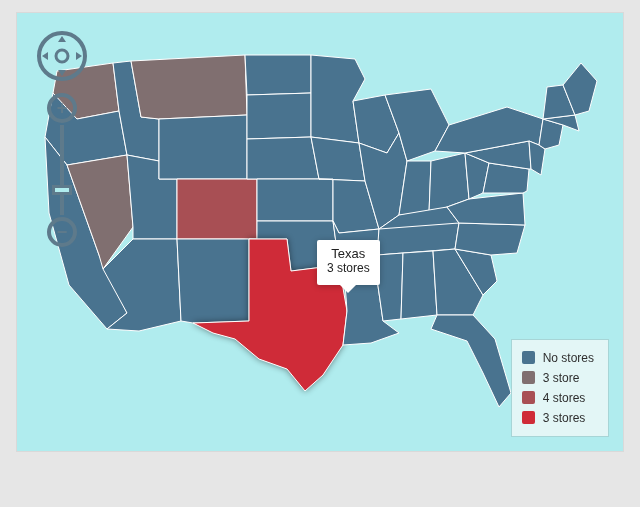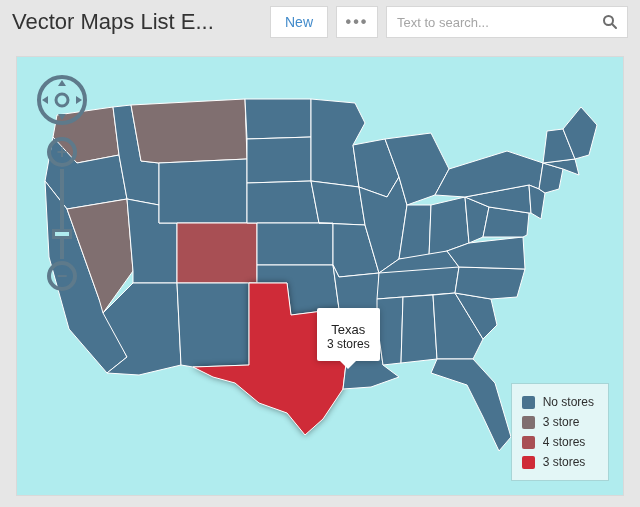--- a/index.html
+++ b/index.html
@@ -13,58 +13,44 @@
   .search-wrap { flex: 1; display: flex; background: #fff; border: 1px solid #d7d7d7; height: 32px; align-items: center; }
   .search-wrap input { flex: 1; border: none; outline: none; padding: 0 10px; font-size: 13px; color: #333; height: 100%; background: transparent; }
   .search-wrap input::placeholder { color: #a5a5a5; }
   .search-ic { width: 34px; display: flex; align-items: center; justify-content: center; cursor: pointer; }
   .map-frame { margin: 12px 16px 16px 16px; background: #b0ecee; height: 440px; position: relative; border: 1px solid #d9d9d9; overflow: hidden; }
   .states path { stroke: #fff; stroke-width: 1; fill: #49738f; }
   path.sc1 { fill: #806f70; }
   path.sc2 { fill: #a84f54; }
   path.sc3 { fill: #cf2b38; }
   .hover-sel { filter: drop-shadow(0 0 3px rgba(0,0,0,0.45)); }
-  .tooltip { position: absolute; left: 300px; top: 227px; background: #fff; padding: 14px 10px 10px 10px; font-size: 12px; text-align: center; color: #222; border-radius: 2px; box-shadow: 0 1px 6px rgba(0,0,0,0.25); margin-top: 24px; }
+  .tooltip { position: absolute; left: 300px; top: 227px; background: #fff; padding: 6px 10px 10px 10px; font-size: 12px; text-align: center; color: #222; border-radius: 2px; box-shadow: 0 1px 6px rgba(0,0,0,0.25); }
   .tooltip .t-name { font-size: 13px; }
   .tooltip::after { content: ""; position: absolute; left: 50%; top: 100%; transform: translateX(-50%); border: 8px solid transparent; border-top-color: #fff; }
   .legend { position: absolute; right: 14px; bottom: 14px; background: #e3f6f6; border: 1px solid #a7d5d6; padding: 8px 14px 8px 10px; font-size: 12px; color: #2e2e2e; }
-  .legend-row { display: flex; align-items: center; gap: 8px; padding: 3px 0; }
+  .legend-row { display: flex; gap: 8px; padding: 3px 0; }
   .swatch { width: 13px; height: 13px; border-radius: 2px; flex: none; }
   .lg0 { background: #49738f; }
   .lg1 { background: #806f70; }
   .lg2 { background: #a84f54; }
   .lg3 { background: #cf2b38; }
   .controls { position: absolute; left: 18px; top: 16px; display: flex; flex-direction: column; align-items: center; gap: 10px; }
   .pan-ctl { width: 54px; height: 54px; }
   .pan-ctl circle.outer { fill: none; stroke: #5e7a8b; stroke-width: 4; }
   .pan-ctl circle.inner { fill: none; stroke: #5e7a8b; stroke-width: 3; }
   .pan-ctl polygon { fill: #5e7a8b; }
   .zoom-col { display: flex; flex-direction: column; align-items: center; gap: 0; }
   .zoom-btn { width: 30px; height: 30px; border: 4px solid #5e7a8b; border-radius: 50%; display: flex; align-items: center; justify-content: center; color: #5e7a8b; font-size: 18px; font-weight: bold; cursor: pointer; background: transparent; line-height: 1; }
   .zoom-track { width: 4px; height: 90px; background: #5e7a8b; position: relative; margin: 2px 0; }
   .zoom-handle { position: absolute; left: 50%; top: 60px; transform: translateX(-50%); width: 20px; height: 10px; border: 3px solid #5e7a8b; background: #b0ecee; cursor: pointer; }
 </style>
 </head>
 <body>
 <div class="page">
 
-  <div class="header">
-    <div class="title">Vector Maps List E...</div>
-    <div class="btn btn-new">New</div>
-    <div class="btn btn-more">•••</div>
-    <div class="search-wrap">
-      <input type="text" placeholder="Text to search..." style="">
-      <span class="search-ic">
-        <svg width="16" height="16" viewBox="0 0 16 16">
-            <circle cx="6.5" cy="6.5" r="4.5" fill="none" stroke="#6d6d6d" stroke-width="2"></circle>
-            <line x1="10.3" y1="10.3" x2="14" y2="14" stroke="#6d6d6d" stroke-width="2" stroke-linecap="round"></line>
-          </svg>
-      </span>
-    </div>
-  </div>
 
   <div class="map-frame">
 
     <svg width="610" height="440" viewBox="0 0 610 440">
       <g class="states" transform="translate(26,40)">
 
         <path class="sc1" d="M14 18 L70 10 L76 58 L34 66 L22 56 L10 40 Z"></path>
         <path d="M10 40 L34 66 L76 58 L84 102 L24 112 L2 84 Z"></path>
         <path d="M2 84 L24 112 L56 202 L84 260 L64 276 L26 232 L6 160 Z"></path>
         <path d="M70 10 L88 8 L98 64 L116 66 L116 108 L84 102 L76 58 Z"></path>

